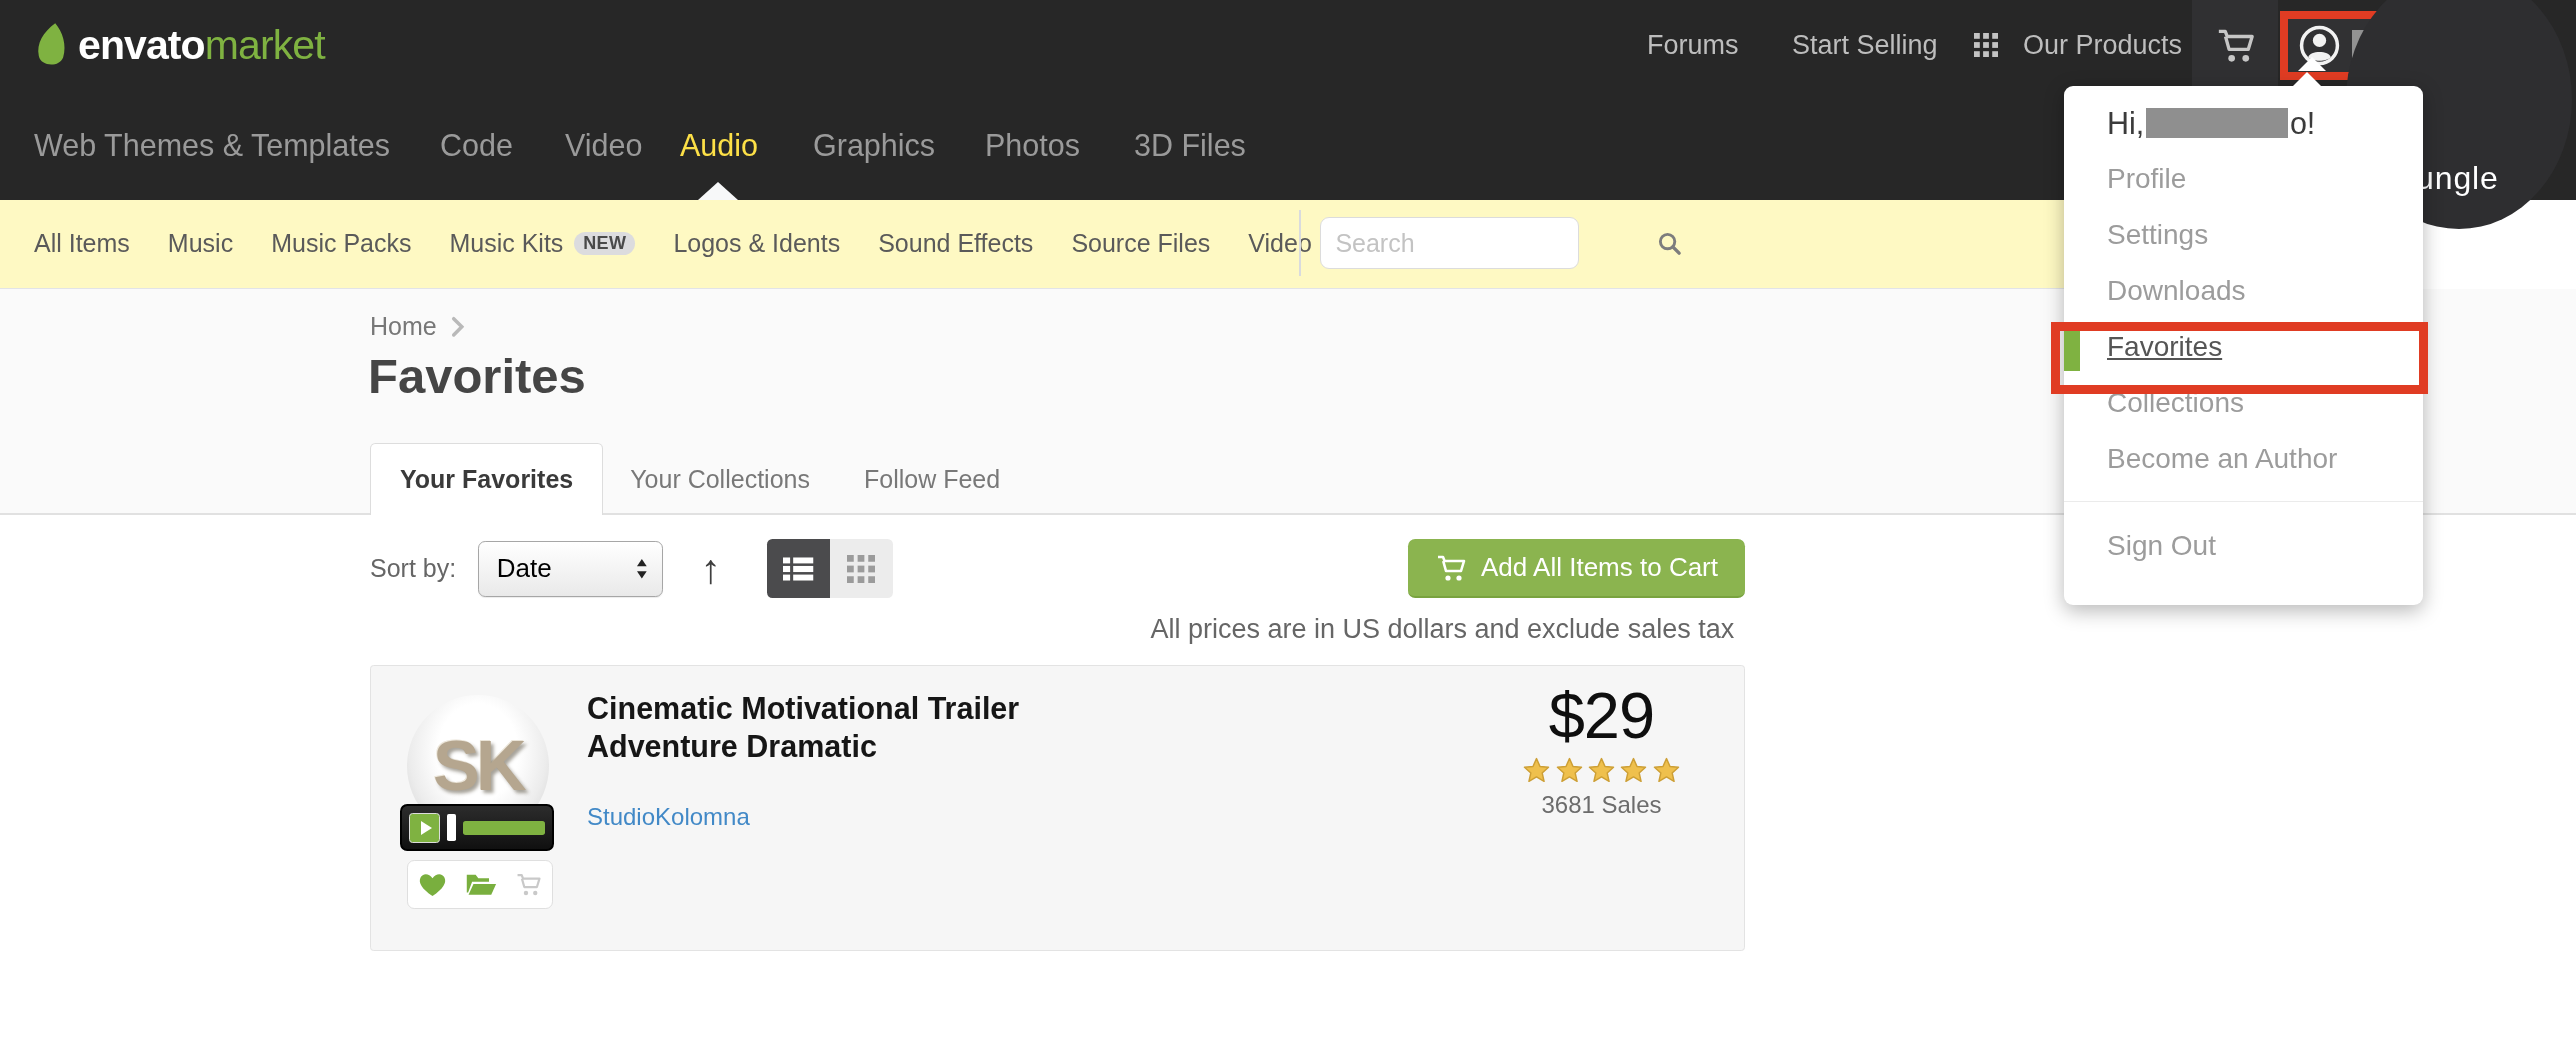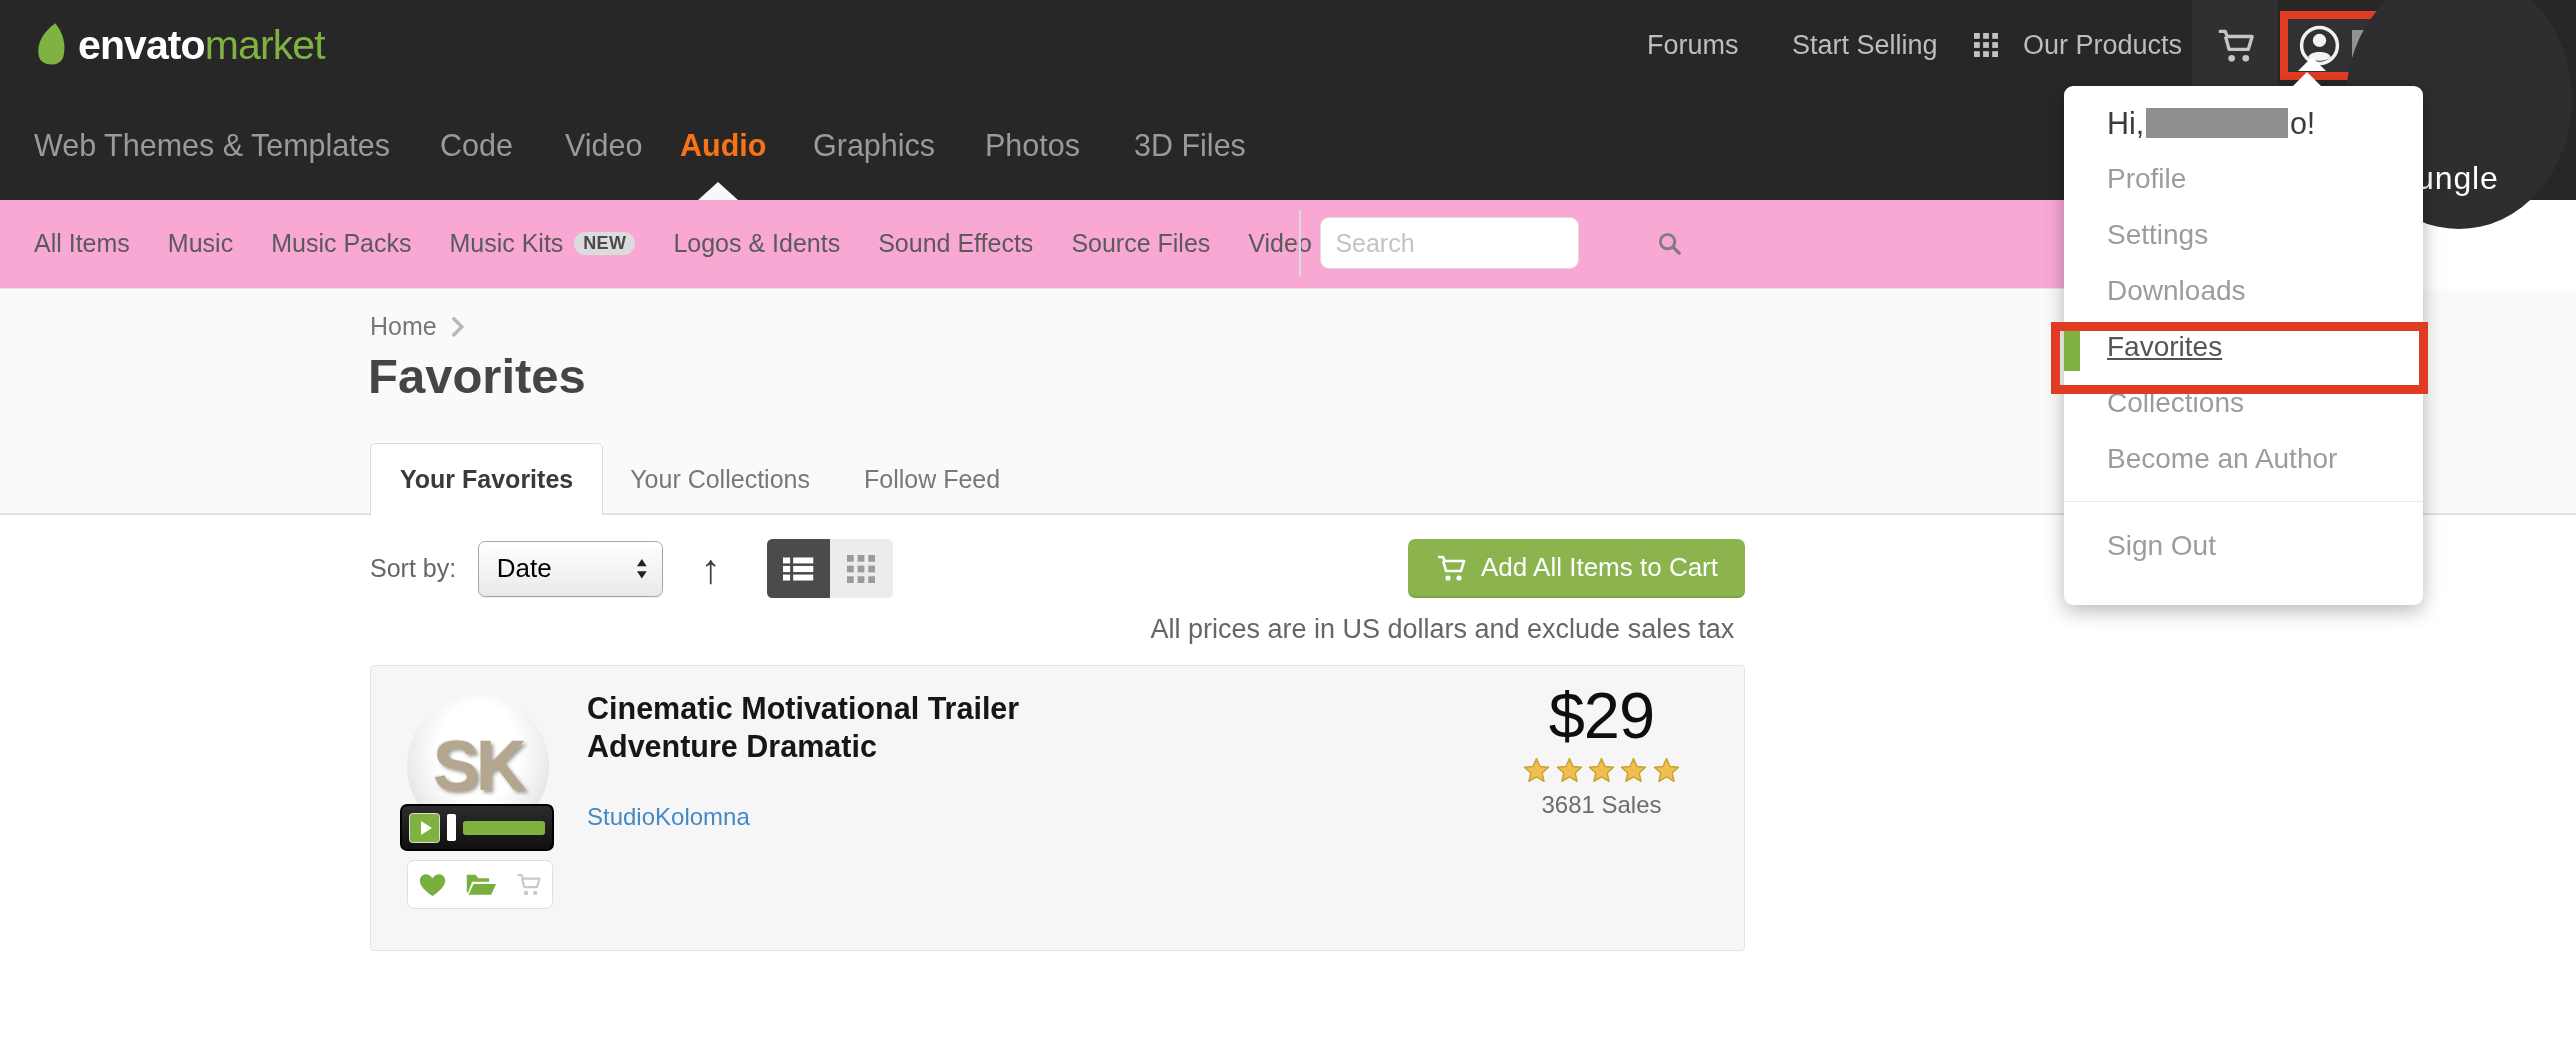--- a/index.html
+++ b/index.html
@@ -21,25 +21,25 @@
   .cart-block { position:absolute; left:2192px; top:0; width:86px; height:90px; background:#303032; display:flex; align-items:center; justify-content:center; cursor:pointer; }
   .avatar-annot { position:absolute; left:2280px; top:10.8px; width:239px; height:69px; border:8px solid var(--annotation-red,#e03c23); background:#313133; z-index:30; }
   .avatar-inner { position:relative; width:100%; height:100%; display:flex; align-items:center; }
   .avatar-icon { margin-left:10.8px; }
   .redact-top { width:144px; height:31px; background:#929292; margin-left:12.6px; }
   .avatar-caret { position:absolute; left:2298px; top:57px; width:0; height:0; border-left:14.4px solid transparent; border-right:14.4px solid transparent; border-bottom:14.4px solid #fff; z-index:40; }
 
   
   .mainnav { position:absolute; left:0; top:90px; width:2576px; height:110px; background:var(--header-bg,#272727); z-index:2; }
   .mnav { position:absolute; top:0; height:110px; line-height:110px; font-size:30.5px; color:#9a9a9a; cursor:pointer; white-space:nowrap; }
-  .mnav.active { color:#f97316;font-weight:bold; }
+  .mnav.active { color:#fde047; }
   .mnav-caret { position:absolute; left:698px; bottom:0; width:0; height:0; border-left:20px solid transparent; border-right:20px solid transparent; border-bottom:18px solid #f7f8f9; }
 
   
-  .subnav { position:absolute; left:0; top:199px; width:2333px; height:90px; background:#f9a8d4; border-bottom:1.8px solid #e2e4e7; z-index:1; }
+  .subnav { position:absolute; left:0; top:199px; width:2333px; height:90px; background:#fef9c3; border-bottom:1.8px solid #e2e4e7; z-index:1; }
   .subnav-items { position:absolute; left:34px; top:0; height:88px; display:flex; align-items:center; gap:38px; }
   .snav { font-size:25px; color:#5a5a5a; cursor:pointer; white-space:nowrap; display:flex; align-items:center; gap:10.8px; }
   .badge-new { background:#dcdcde; color:#4a4a4a; font-size:18px; font-weight:bold; padding:1px 9px; border-radius:15px; letter-spacing:0.4px; }
   .subnav-divider { position:absolute; left:1299px; top:10.8px; width:1.8px; height:66px; background:#d9dbde; }
   .searchbox { position:absolute; left:1320px; top:18px; width:259px; height:52px; background:#fff; border:1.8px solid #dcdcdc; border-radius:9px; display:flex; align-items:center; padding:0 14.4px; }
   .searchbox input { border:none; outline:none; flex:1; font-size:25px; color:#444; font-family:"Liberation Sans",sans-serif; background:transparent; }
   .searchbox input::placeholder { color:#c3c3c3; }
 
   
   .pagehead { position:absolute; left:0; top:289px; width:2576px; height:226px; background:#fafafa; z-index:1; }

